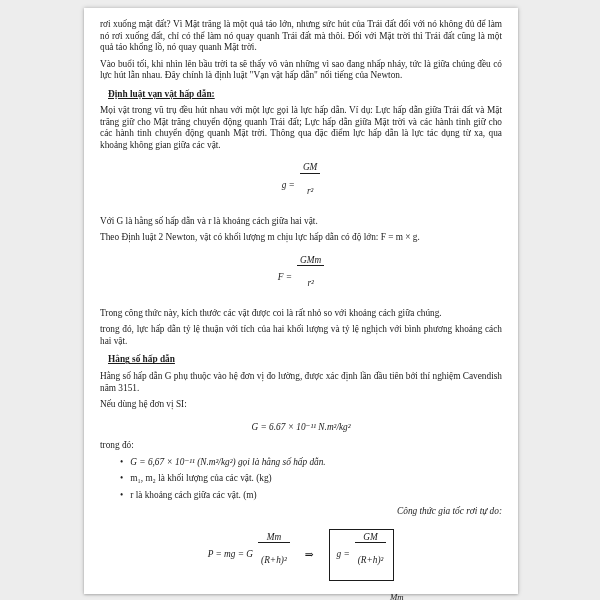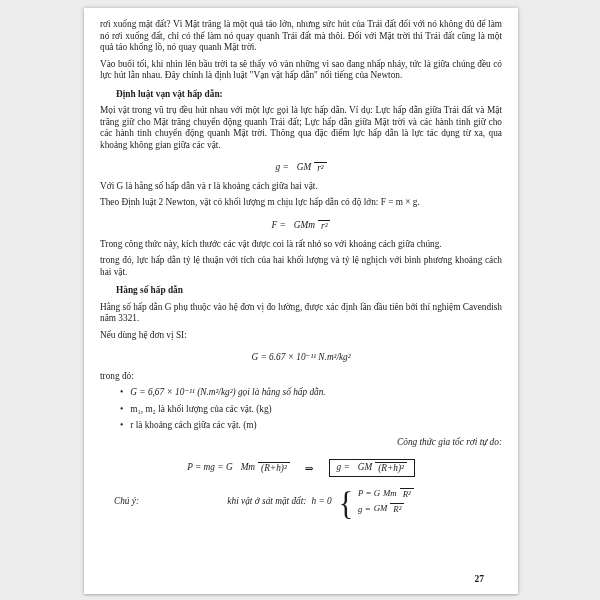--- a/index.html
+++ b/index.html
@@ -25,40 +25,41 @@
     line-height: 1.24;
     display: flex;
     flex-direction: column;
   }
   .para {
     text-align: justify;
     margin-bottom: 5px;
   }
   .heading {
     font-weight: bold;
+    text-decoration: underline;
     font-size: 9.3px;
-    margin: 2px 0 5px 16px;
+    margin: 2px 0 5px 8px;
   }
   .formula {
     display: flex;
     justify-content: center;
     align-items: center;
     gap: 5px;
     font-style: italic;
     margin: 6px 0 7px 0;
   }
   .frac {
     display: inline-flex;
-    flex-direction: row;
+    flex-direction: column;
     text-align: center;
     vertical-align: middle;
     line-height: 1.15;
   }
   .frac .num { display: block; padding: 0 3px; }
-  .frac .den { display: block; border-top: 0.8px solid #1b1b1b; padding: 0 3px; }
+  .frac .den { display: block; border-top: 0.8px solid #1b1b1b; padding: 12px 3px; }
   .bullet-row {
     display: flex;
     gap: 7px;
     margin: 0 0 5px 20px;
   }
   .bullet { line-height: 1.24; }
   .italic { font-style: italic; text-align: right; }
   .arrow {
     font-style: normal;
     margin: 0 10px;
@@ -141,21 +142,21 @@
         <span class="num">GMm</span>
         <span class="den">r²</span>
       </span>
     </div>
 
     <p class="para">Trong công thức này, kích thước các vật được coi là rất nhỏ so với khoảng cách giữa chúng.</p>
     <p class="para">trong đó, lực hấp dẫn tỷ lệ thuận với tích của hai khối lượng và tỷ lệ nghịch với bình phương khoảng cách hai vật.</p>
 
     <div class="heading">Hằng số hấp dẫn</div>
 
-    <p class="para">Hằng số hấp dẫn G phụ thuộc vào hệ đơn vị đo lường, được xác định lần đầu tiên bởi thí nghiệm Cavendish năm 3321.</p>
+    <p class="para">Hằng số hấp dẫn G phụ thuộc vào hệ đơn vị đo lường, được xác định lần đầu tiên bởi thí nghiệm Cavendish năm 3151.</p>
     <p class="para">Nếu dùng hệ đơn vị SI:</p>
 
     <div class="formula">
       <span>G = 6.67 × 10⁻¹¹ N.m²/kg²</span>
     </div>
 
     <p class="para">trong đó:</p>
 
     <div class="bullet-row">
       <span class="bullet">•</span>

